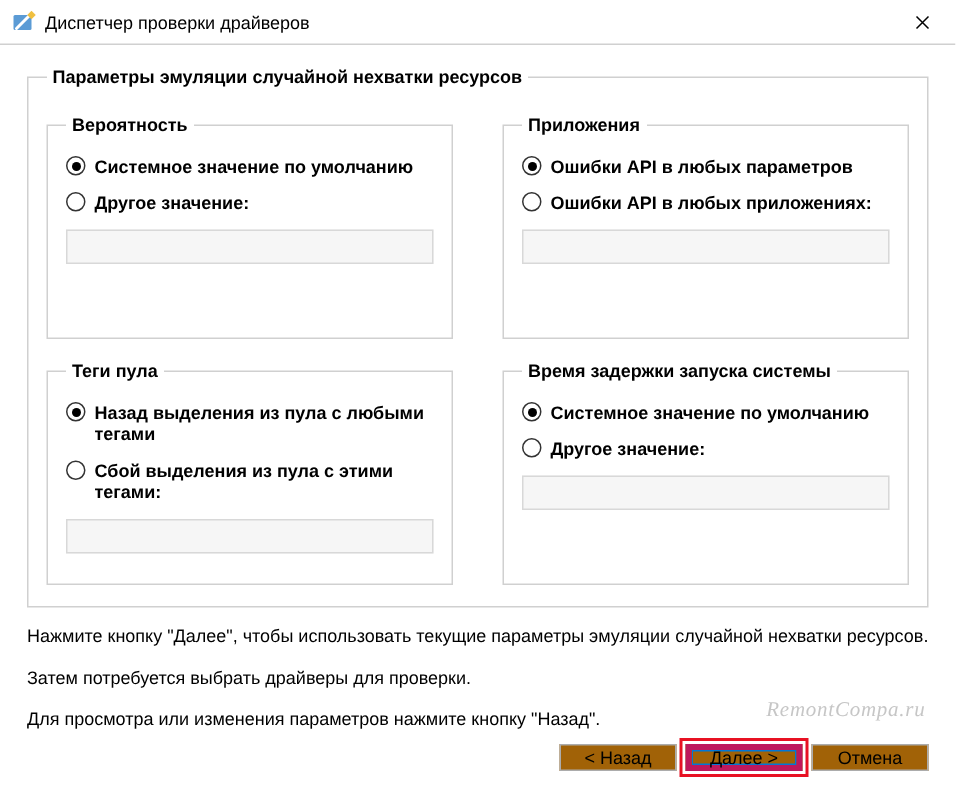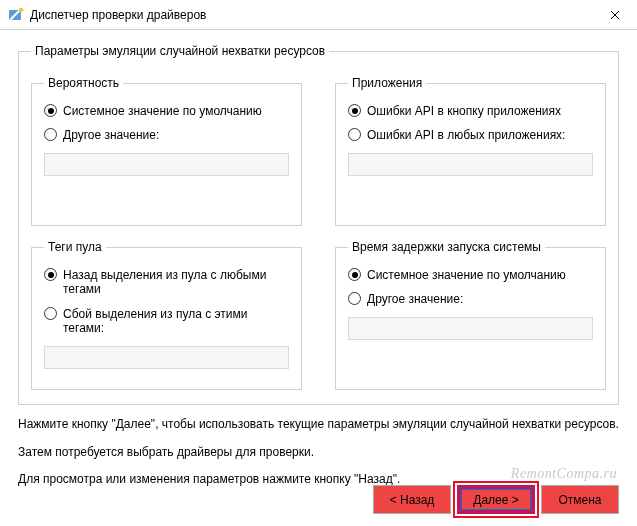--- a/index.html
+++ b/index.html
@@ -33,20 +33,21 @@
   }
   .titlebar .close {
     width: 45px; height: 30px;
     display: flex; align-items: center; justify-content: center;
     font-size: 13px;
     color: #000;
   }
 
   .content {
     padding: 14px 18px 0 18px;
+    font-weight: bold;
   }
 
   fieldset {
     border: 1px solid #d0d0d0;
     margin: 0;
     padding: 8px 12px 12px 12px;
     position: relative;
   }
   fieldset > legend {
     font-size: 12px;
@@ -108,23 +109,23 @@
   .footer {
     position: absolute;
     bottom: 12px;
     right: 18px;
     display: flex;
     gap: 6px;
     align-items: center;
   }
   .btn {
     min-width: 78px;
-    height: 29px;
+    height: 18px;
     border: 1px solid #acacac;
-    background: #ef4444;
+    background: #a16207;
     display: inline-flex;
     align-items: center;
     justify-content: center;
     font-size: 12px;
     padding: 0 10px;
     cursor: pointer;
   }
   .btn.default {
     border: 4px solid #be185d;
     outline: 2px solid #e81123;
@@ -179,21 +180,21 @@
           <span class="radio"></span>
           <span class="radio-label">Другое значение:</span>
         </div>
         <div class="disabled-input"></div>
       </fieldset>
 
       <fieldset class="inner-fieldset">
         <legend>Приложения</legend>
         <div class="radio-row">
           <span class="radio checked"></span>
-          <span class="radio-label">Ошибки API в кнопку приложениях</span>
+          <span class="radio-label">Ошибки API в любых параметров</span>
         </div>
         <div class="radio-row">
           <span class="radio"></span>
           <span class="radio-label">Ошибки API в любых приложениях:</span>
         </div>
         <div class="disabled-input"></div>
       </fieldset>
 
       <fieldset class="inner-fieldset">
         <legend>Теги пула</legend>

